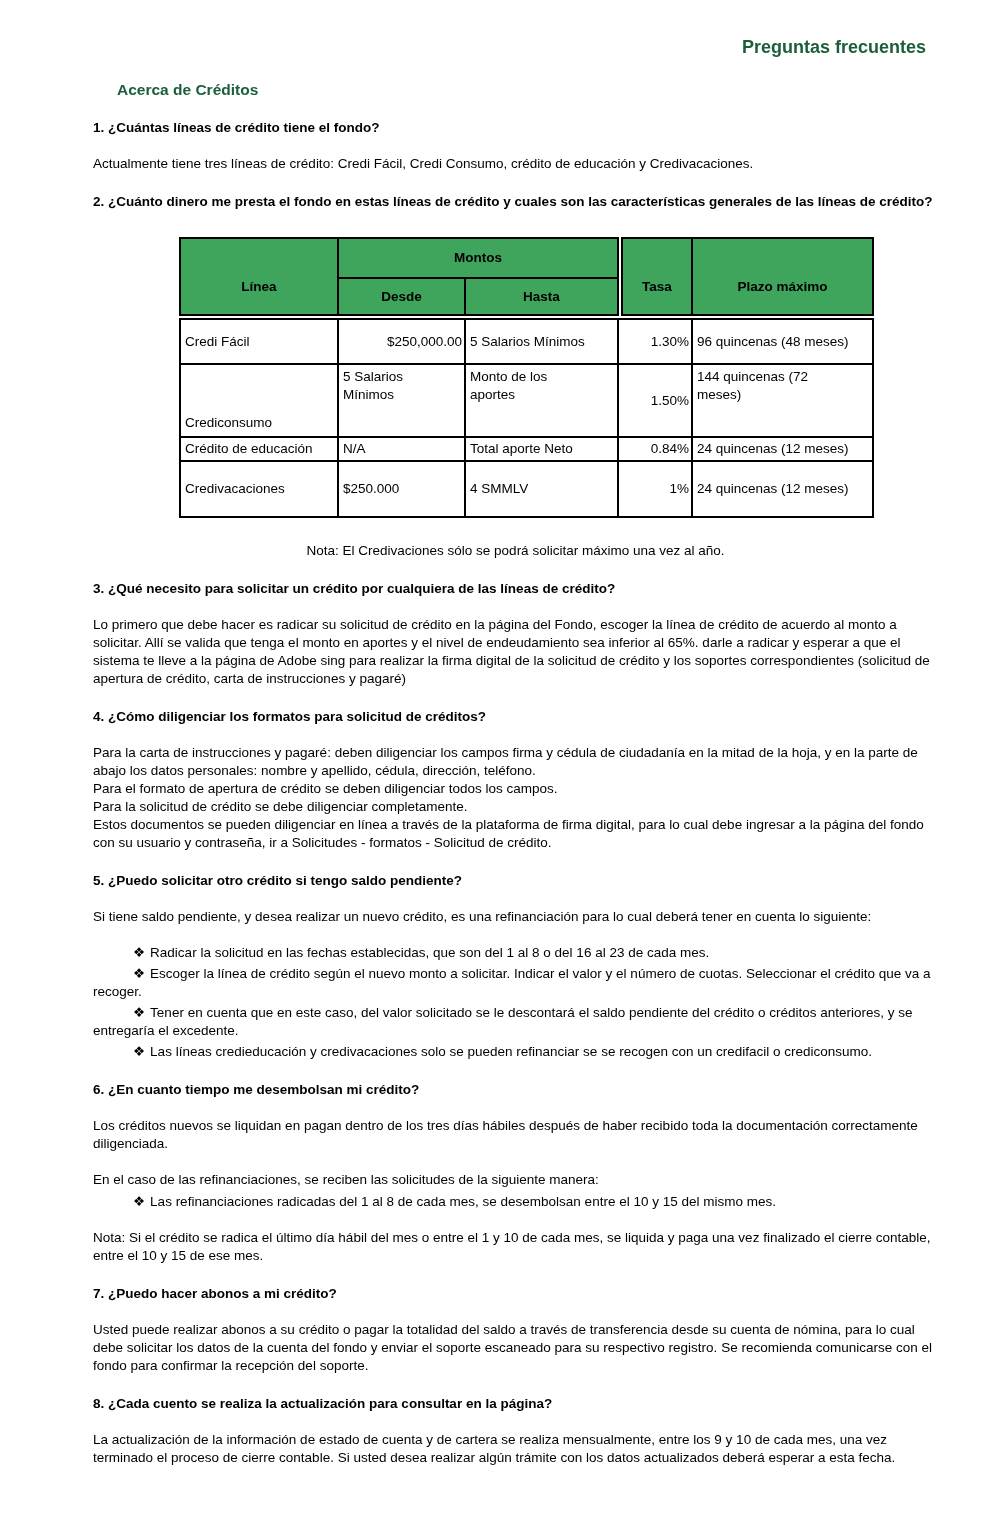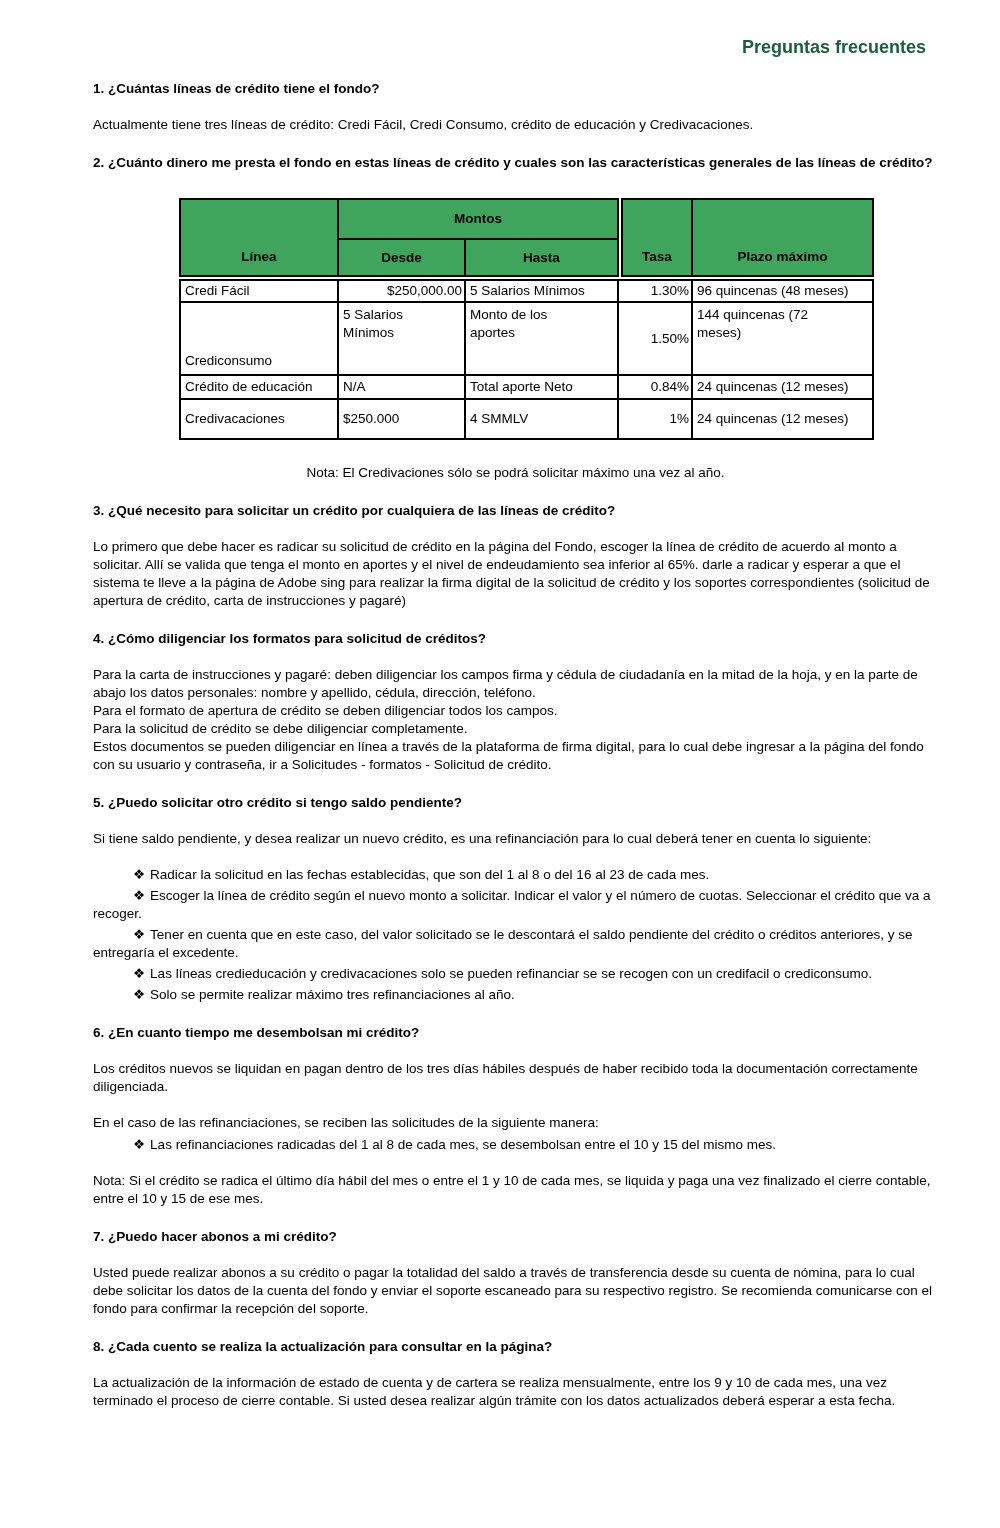--- a/index.html
+++ b/index.html
@@ -62,50 +62,51 @@
     line-height:18px;
     table-layout:fixed;
   }
   .credit-table td{padding:1px 4px;}
   td.g{
     background:var(--green-table);
     border:2px solid #000;
     font-weight:bold;
     text-align:center;
   }
-  td.vb{vertical-align:bottom;padding-bottom:9px;}
+  td.vb{vertical-align:bottom;padding-bottom:18px;}
   tr.hrowA{height:40px;}
   tr.hrowB{height:37px;}
   tr.gaprow td{
     border:none;background:#fff;height:4px;padding:0;
   }
   td.gapcol{border:none;background:#fff;padding:0;}
   td.d{
     border:2px solid #000;
     background:#fff;
     vertical-align:middle;
   }
-  tr.r1{height:22px;}
+  tr.r1{height:45px;}
   tr.r2{height:73px;}
   tr.r3{height:24px;}
-  tr.r4{height:40px;}
+  tr.r4{height:56px;}
   td.ra{text-align:right;padding-right:2px;}
   tr.r2 td.c-linea{vertical-align:bottom;padding-bottom:4px;}
   tr.r2 td.c-desde,tr.r2 td.c-hasta,tr.r2 td.c-plazo{vertical-align:top;padding-top:3px;}
   .w70{max-width:72px;}
   .w90{max-width:92px;}
   .w120{max-width:122px;}
 </style>
 </head>
 <body>
 
 <div class="content">
 
   <h1 class="doc-title">Preguntas frecuentes</h1>
 
+  <h2 class="section-title">Acerca de Créditos</h2>
 
   <div class="qa">
 
     <p class="question">1. ¿Cuántas líneas de crédito tiene el fondo?</p>
     <p class="answer">Actualmente tiene tres líneas de crédito: Credi Fácil, Credi Consumo, crédito de educación y Credivacaciones.</p>
 
     <p class="question">2. ¿Cuánto dinero me presta el fondo en estas líneas de crédito y cuales son las características generales de las líneas de crédito?</p>
 
     <table class="credit-table">
       <colgroup>
@@ -182,21 +183,20 @@
       <div class="aline">Estos documentos se pueden diligenciar en línea a través de la plataforma de firma digital, para lo cual debe ingresar a la página del fondo con su usuario y contraseña, ir a Solicitudes -  formatos - Solicitud de crédito.</div>
     </div>
 
     <p class="question">5. ¿Puedo solicitar otro crédito si tengo saldo pendiente?</p>
     <p class="answer">Si tiene saldo pendiente, y desea realizar un nuevo crédito, es una refinanciación para lo cual deberá tener en cuenta lo siguiente:</p>
     <div class="bullets">
       <p class="bullet"><span class="bch">❖</span><span>Radicar la solicitud en las fechas establecidas, que son del 1 al 8 o del 16 al 23 de cada mes.</span></p>
       <p class="bullet"><span class="bch">❖</span><span>Escoger la línea de crédito según el nuevo monto a solicitar. Indicar el valor y el número de cuotas. Seleccionar el crédito que va a recoger.</span></p>
       <p class="bullet"><span class="bch">❖</span><span>Tener en cuenta que en este caso, del valor solicitado se le descontará el saldo pendiente del crédito o créditos anteriores, y se entregaría el excedente.</span></p>
       <p class="bullet"><span class="bch">❖</span><span>Las líneas credieducación y credivacaciones solo se pueden refinanciar se se recogen con un credifacil o crediconsumo.</span></p>
-      <p class="bullet"><span class="bch">❖</span><span>Solo se permite realizar máximo tres refinanciaciones al año.</span></p>
     </div>
 
     <p class="question">6. ¿En cuanto tiempo me desembolsan mi crédito?</p>
     <p class="answer">Los créditos nuevos se liquidan en pagan dentro de los tres días hábiles después de haber recibido toda la documentación correctamente diligenciada.</p>
     <p class="answer" style="margin-bottom:0;">En el caso de las refinanciaciones, se reciben las solicitudes de la siguiente manera:</p>
     <div class="bullets" style="margin-top:4px;">
       <p class="bullet"><span class="bch">❖</span><span>Las refinanciaciones radicadas del 1 al 8 de cada mes, se desembolsan entre el 10 y 15 del mismo mes.</span></p>
     </div>
     <p class="answer">Nota: Si el crédito se radica el último día hábil del mes o entre el 1 y 10 de cada mes, se liquida y paga una vez finalizado el cierre contable, entre el 10 y 15 de ese mes.</p>
 

